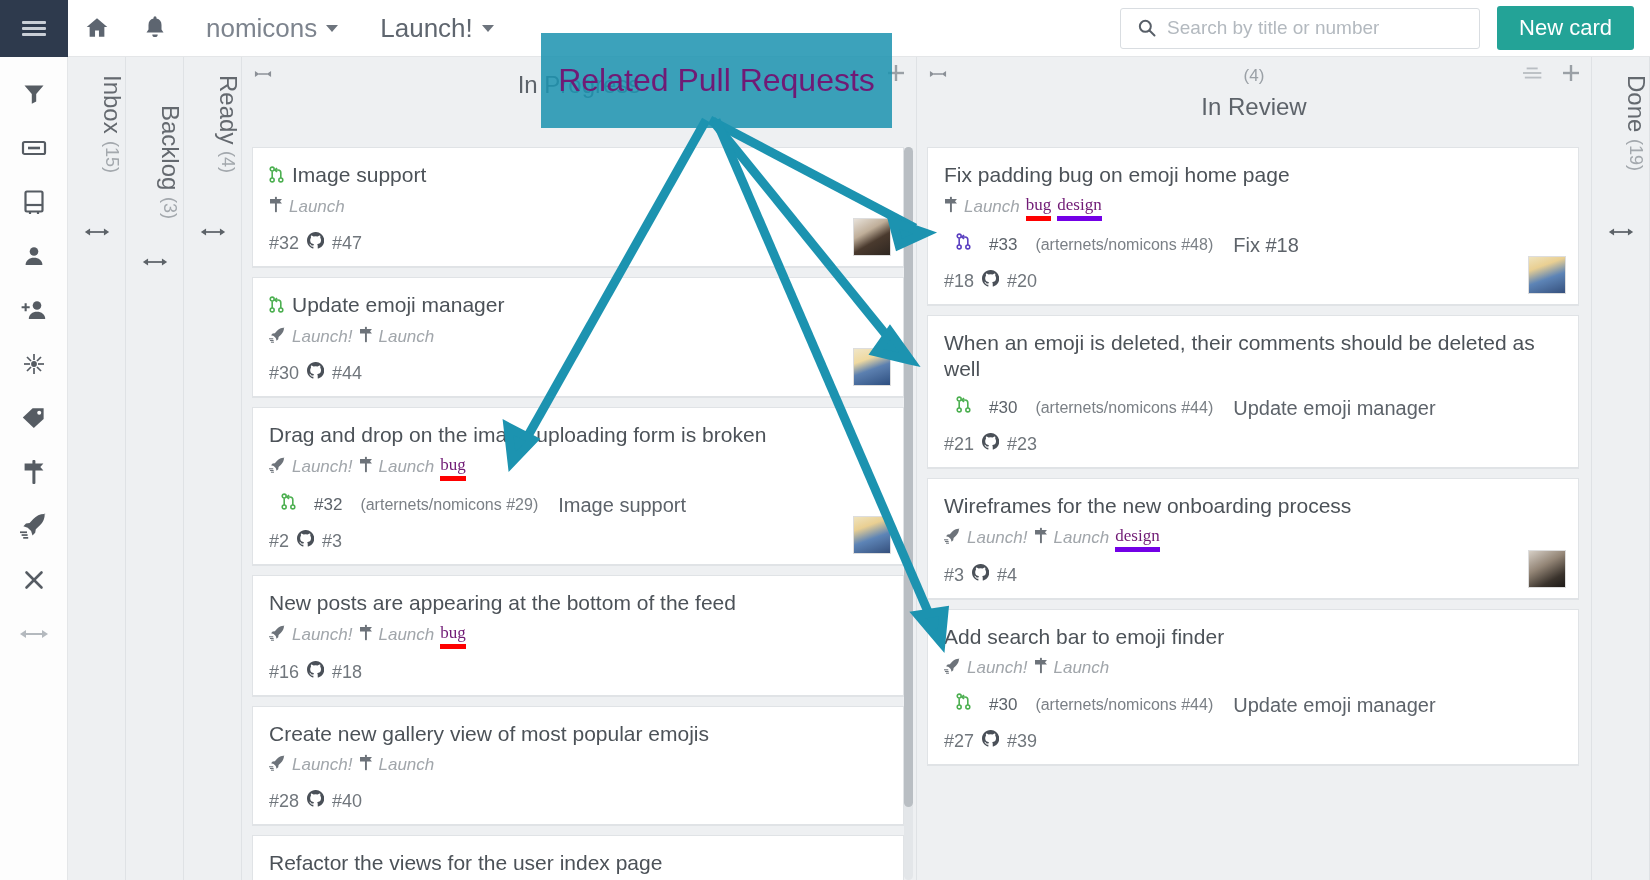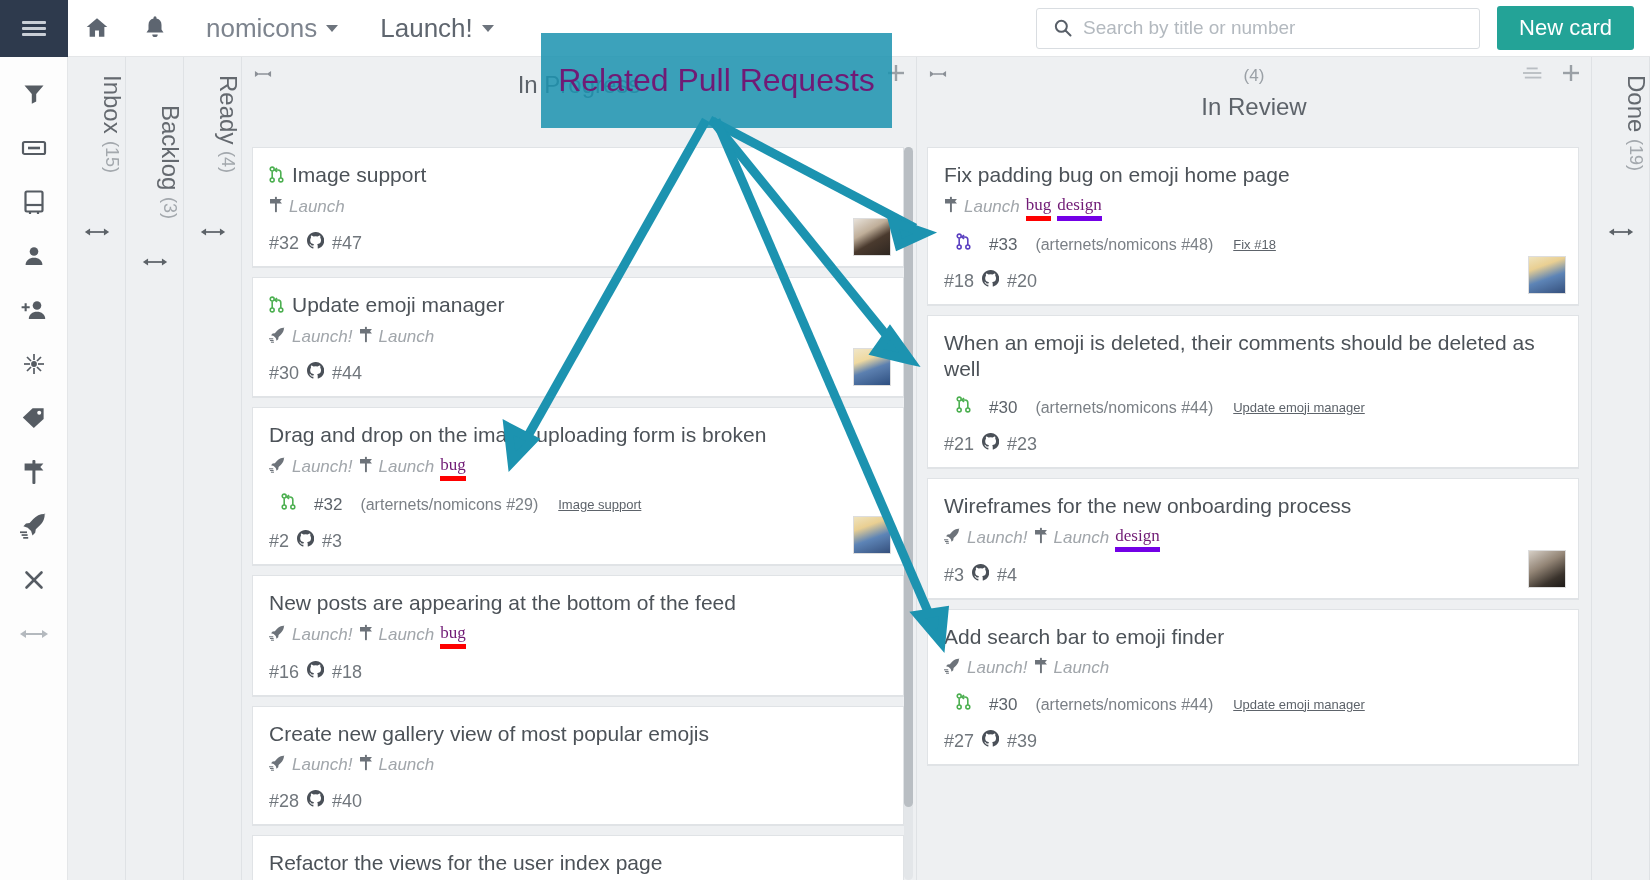--- a/index.html
+++ b/index.html
@@ -39,21 +39,21 @@
   .caret {
     width: 0; height: 0; border-left: 6px solid transparent;
     border-right: 6px solid transparent; border-top: 7px solid #6d747d;
     position: relative; top: -5px;
   }
   .topbar-right {
     margin-left: auto; display: flex; align-items: center; gap: 17px;
     padding-right: 16px;
   }
   .search-wrap {
-    position: relative; width: 444px; height: 41px;
+    position: relative; width: 360px; height: 41px;
     border: 1px solid #d9dde1; border-radius: 3px;
     display: flex; align-items: center; background: #fff;
   }
   .search-ico { margin: 0 10px 0 16px; color: #585f68; }
   .search-input {
     border: 0; outline: 0; font-size: 19px; color: #4a5159;
     font-family: "Liberation Sans", sans-serif; width: 300px; background: transparent;
   }
   .search-input::placeholder { color: #b3b9bf; }
   .newcard-btn {
@@ -147,21 +147,21 @@
   .label-chip::after {
     content: ""; position: absolute; left: 0; right: 0; bottom: -2px;
     height: 5px; background: var(--lc, #ccc);
   }
   .pr-row {
     margin-top: 14px; padding-left: 12px; font-size: 17px; color: #6e747a;
     display: flex; align-items: center; gap: 18px; line-height: 22px;
   }
   .pr-row .pr-num { font-size: 17px; color: #5d636a; }
   .pr-row .pr-repo { font-size: 16px; color: #7b8086; }
-  .pr-row .pr-title { font-size: 13px; color: #5d636a; margin-left: 2px; text-decoration: underline; }
+  .pr-row .pr-title { font-size: 20px; color: #5d636a; margin-left: 2px; }
   .nums {
     margin-top: 14px; font-size: 18px; color: #70767c;
     display: flex; align-items: center; gap: 8px;
   }
   .avatar {
     position: absolute; right: 12px; bottom: 10px;
     width: 38px; height: 38px; border: 1px solid #ddd; background-size: cover;
   }
   .av1 { background: linear-gradient(150deg,#e8e2da 0%,#bfae99 35%,#4a3a2e 60%,#2e2620 100%); }
   .av2 { background: linear-gradient(160deg,#f0e6c8 0%,#efd9a0 30%,#5c80b0 55%,#2e4f80 100%); }

